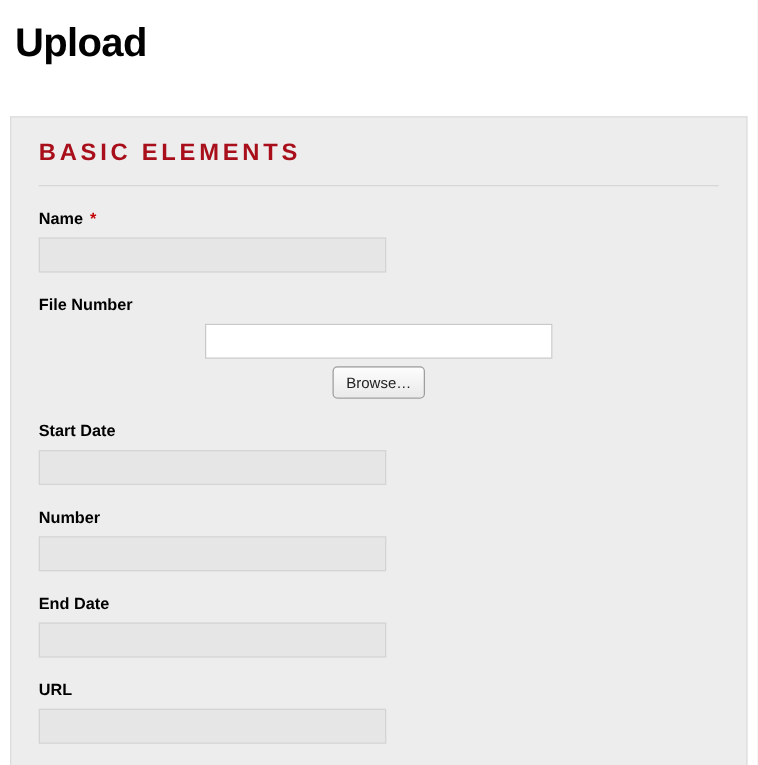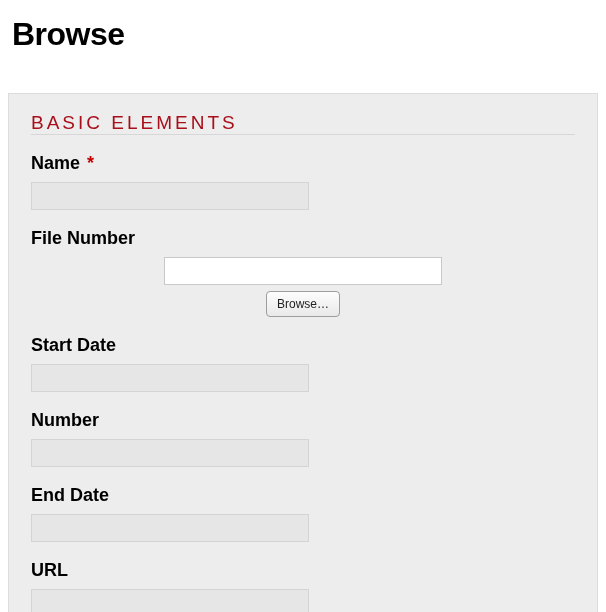--- a/index.html
+++ b/index.html
@@ -20,36 +20,37 @@
       margin: 8px 0 40px 4px;
       letter-spacing: -0.5px;
     }
     .form-card {
       background: #ededed;
       border: 1px solid #dcdcdc;
       padding: 18px 22px 22px 22px;
     }
     .section-title {
       font-size: 19px;
-      font-weight: 400;
+      font-weight: 700;
       color: #a80f1a;
       letter-spacing: 3px;
+      margin-bottom: 14px;
       text-transform: uppercase;
     }
     .divider {
       border: none;
       border-top: 1px solid #d7d7d7;
       margin-bottom: 18px;
     }
     .form-group {
       margin-bottom: 18px;
     }
     .form-label {
       display: block;
-      font-size: 18px;
+      font-size: 13px;
       font-weight: 700;
       color: #000000;
       margin-bottom: 8px;
     }
     .required-asterisk {
       color: #c40000;
       font-weight: 700;
       margin-left: 2px;
     }
     .text-input {
@@ -84,21 +85,21 @@
       background: linear-gradient(#fdfdfd, #e9e9e9);
       border: 1px solid #9e9e9e;
       border-radius: 4px;
       color: #222;
       cursor: pointer;
     }
   </style>
 </head>
 <body>
 
-<h1 class="page-title">Browse</h1>
+<h1 class="page-title">Upload</h1>
 
 <div class="form-card">
 
   <div class="section-title">BASIC ELEMENTS</div>
   <hr class="divider">
 
   <div class="form-group">
     <label class="form-label">
       <span>Name</span>
       <span class="required-asterisk">*</span>

